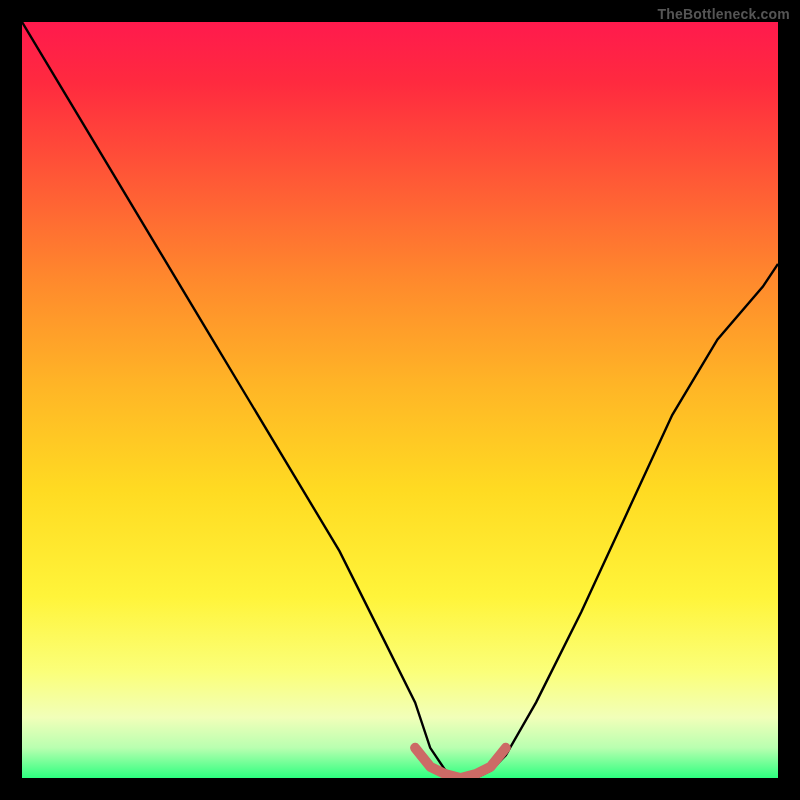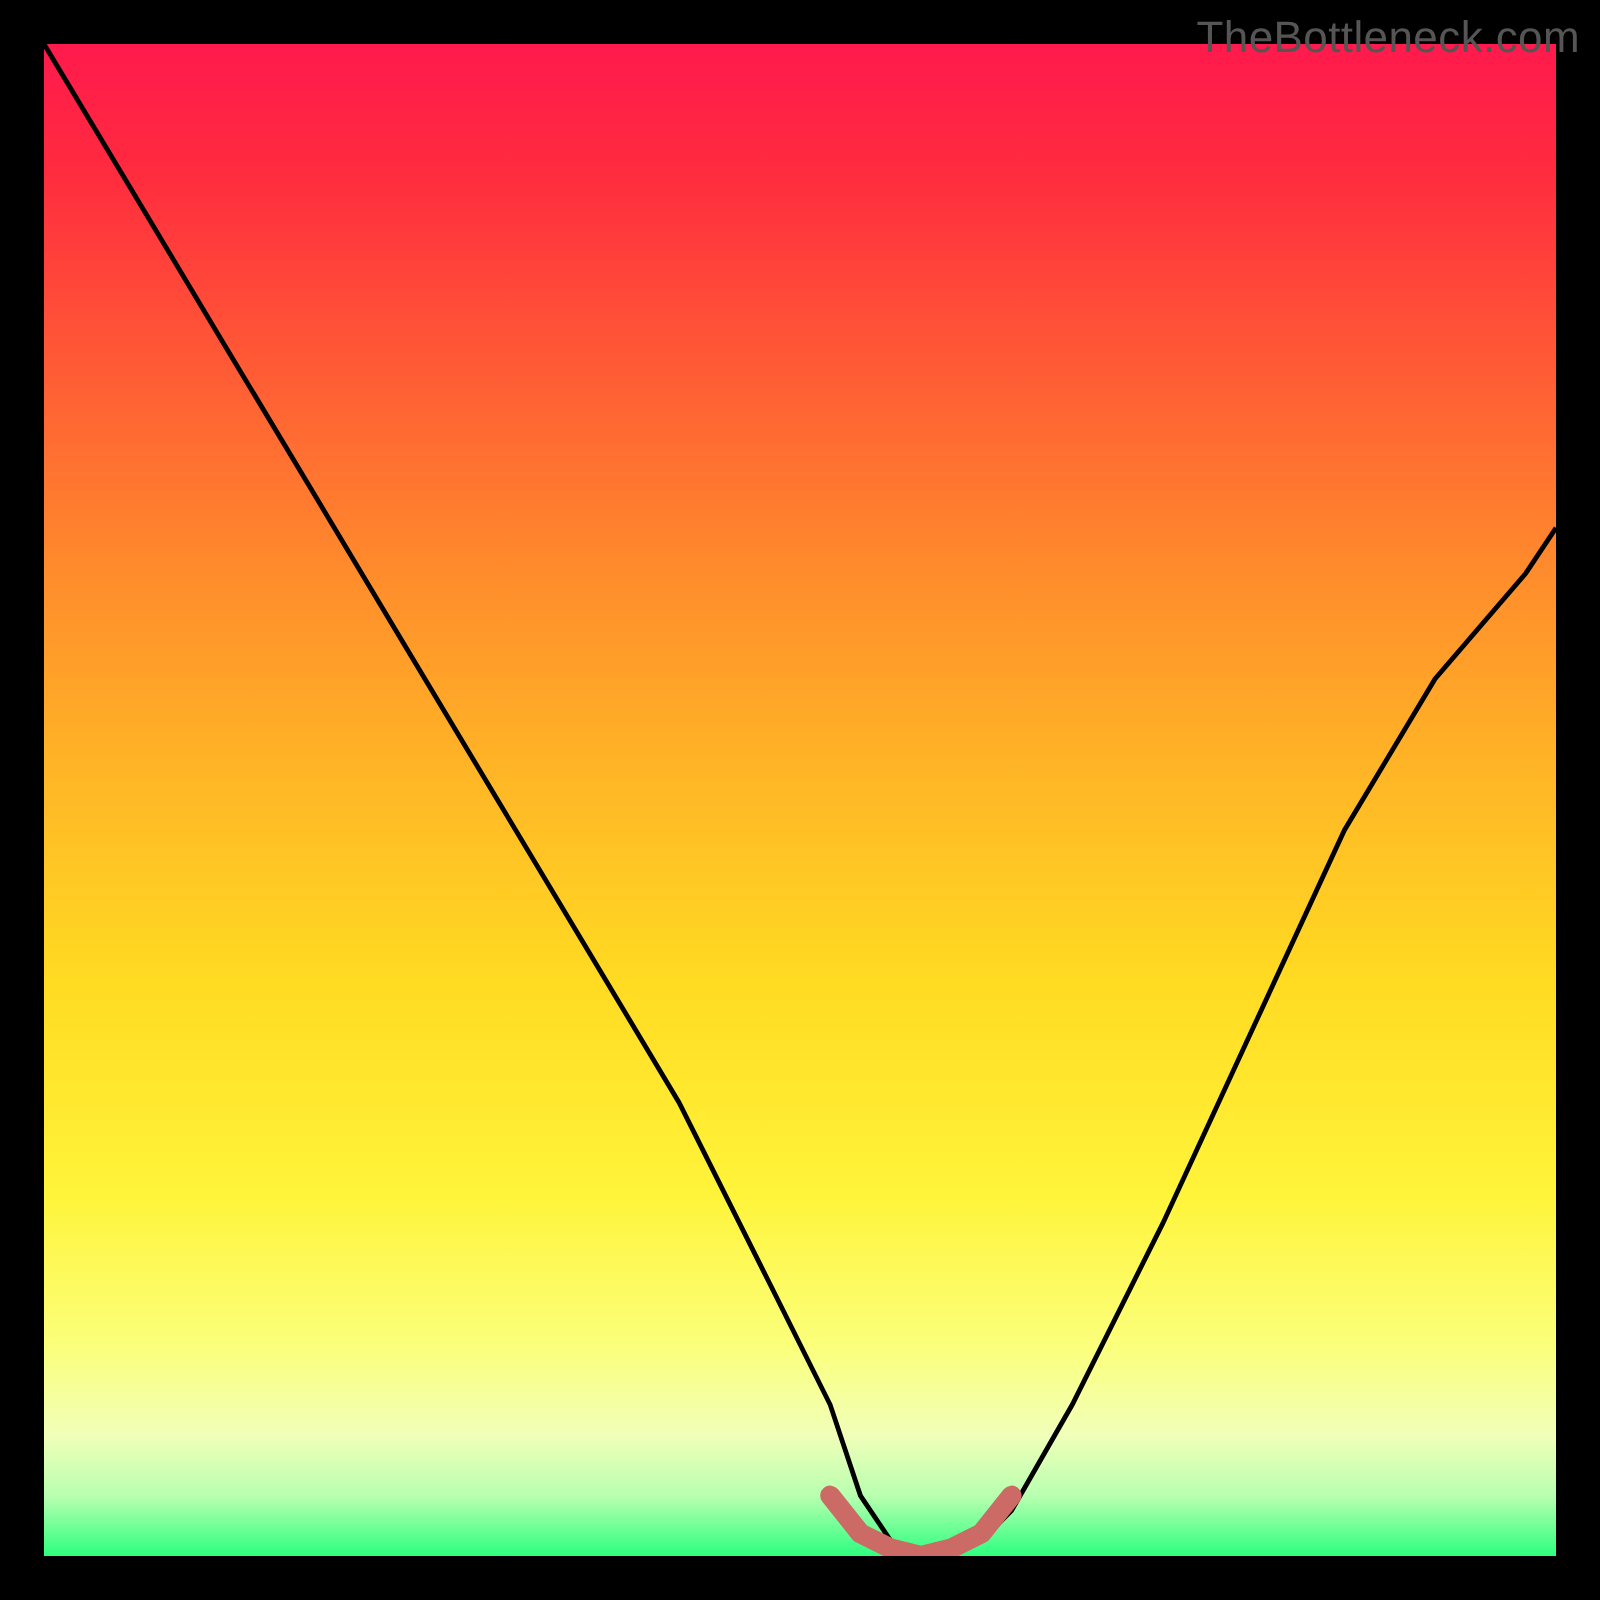--- a/index.html
+++ b/index.html
@@ -34,22 +34,22 @@
       #fbff7a 86%,
       #f1ffb9 92%,
       #b9ffb0 96%,
       #2dff7f 100%);
   }
   .watermark {
     position: absolute;
     top: 6px;
     right: 10px;
     color: #555;
-    font-size: 22px;
-    font-weight: 400;
+    font-size: 14px;
+    font-weight: 700;
     letter-spacing: 0.2px;
     user-select: none;
   }
   svg.curve {
     position: absolute;
     left: 0;
     top: 0;
     width: 100%;
     height: 100%;
   }

